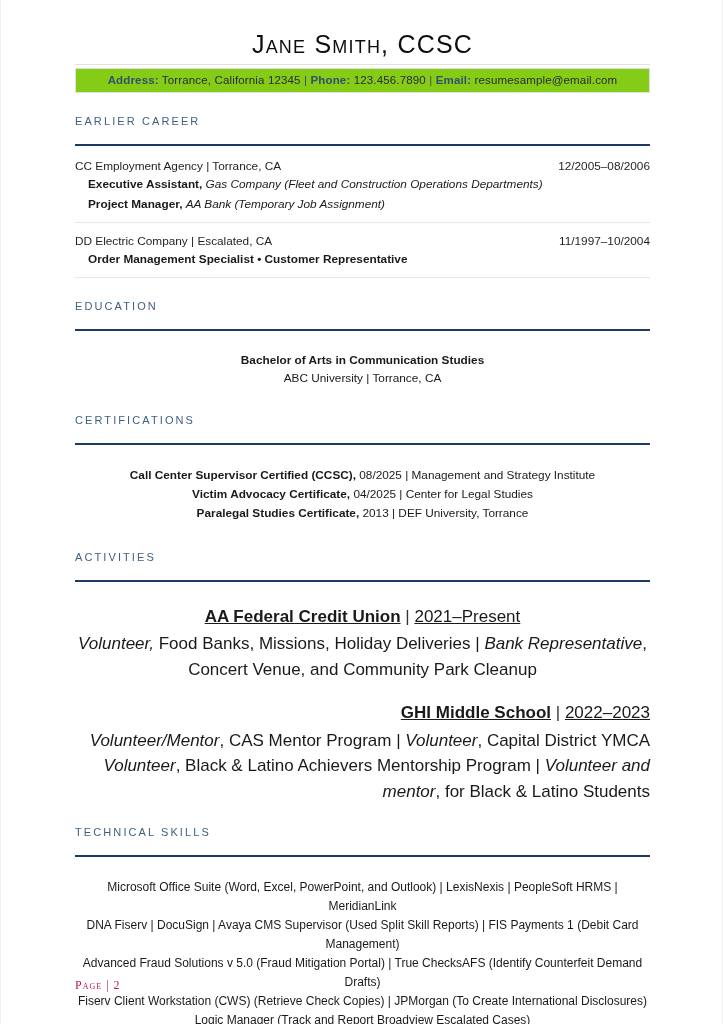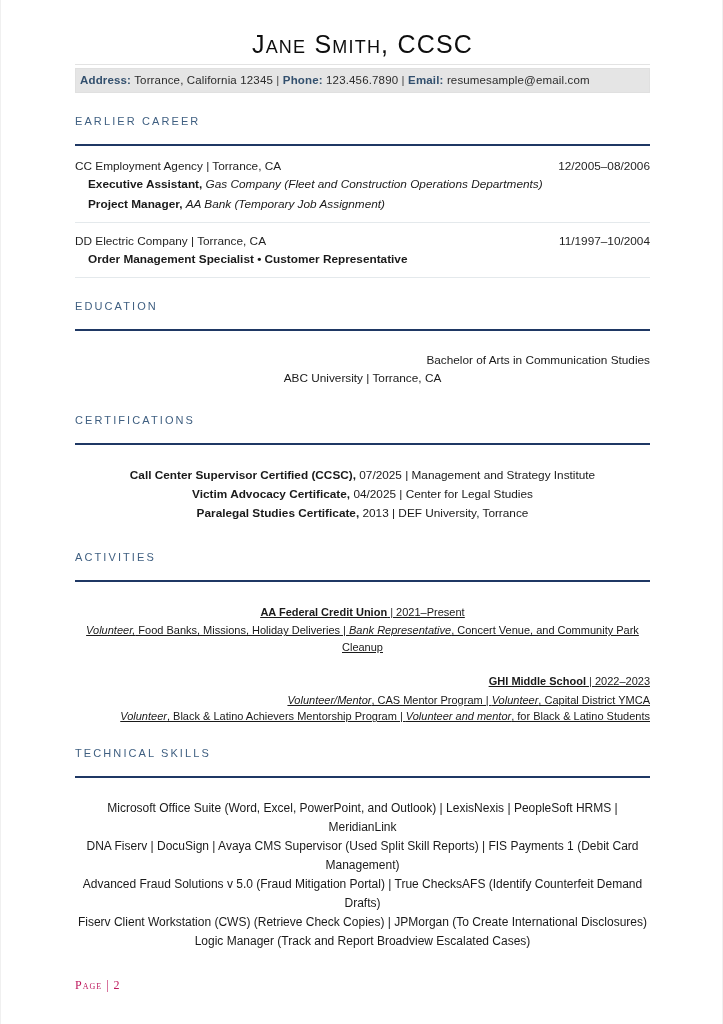--- a/index.html
+++ b/index.html
@@ -44,21 +44,22 @@
     font-weight: 400;
   }
   .name-rule {
     height: 1px;
     background: #e3e3e3;
     margin-top: 6px;
   }
   .contact-bar {
     margin-top: 3px;
     border: 1px solid #e0e0e0;
-    background: #e5e5e5;
+    background: #84cc16;
+    text-align: center;
     font-size: 11.5px;
     padding: 5px 4px 6px 4px;
     color: #2b2b2b;
     letter-spacing: .15px;
     white-space: nowrap;
   }
   .contact-bar b {
     color: #33506e;
     font-weight: bold;
   }
@@ -105,28 +106,28 @@
   .job-role i { font-style: italic; }
 
   
   .center-block {
     text-align: center;
     font-size: 11.8px;
     line-height: 1.5;
     padding-top: 19px;
     padding-bottom: 4px;
   }
-  .center-block .lead { font-weight: normal; text-align: right; }
+  .center-block .lead { font-weight: bold; }
   .center-block .line { margin-bottom: 0px; }
   .center-block .sub { }
 
   .cert-list { padding-top: 19px; padding-bottom: 6px; text-align: center; font-size: 11.8px; line-height: 1.62; }
   .cert-list b { font-weight: bold; }
 
-  .activity-group { text-align: center; font-size: 11px; line-height: 1.5; text-decoration: underline; }
+  .activity-group { text-align: center; font-size: 17px; line-height: 1.5; }
   .activity-group.first { padding-top: 20px; }
   .activity-group.second { padding-top: 18px; text-align: right; }
   .act-title { margin-bottom: 2px; }
   .act-title .org { font-weight: bold; text-decoration: underline; }
   .act-title .dates { text-decoration: underline; }
   .act-title .bar { text-decoration: none; color: #333; }
   .act-line i { font-style: italic; margin-top: 32px; }
 
   .skills {
     text-align: center;
@@ -174,38 +175,38 @@
         <div class="job">
           <div class="job-top">
             <span class="job-company">CC Employment Agency | Torrance, CA</span>
             <span class="job-dates">12/2005–08/2006</span>
           </div>
           <div class="job-role"><b>Executive Assistant,</b> <i>Gas Company (Fleet and Construction Operations Departments)</i></div>
           <div class="job-role"><b>Project Manager,</b> <i>AA Bank (Temporary Job Assignment)</i></div>
         </div>
         <div class="job">
           <div class="job-top">
-            <span class="job-company">DD Electric Company | Torrance, CA</span>
+            <span class="job-company">DD Electric Company | Escalated, CA</span>
             <span class="job-dates">11/1997–10/2004</span>
           </div>
           <div class="job-role"><b>Order Management Specialist • Customer Representative</b></div>
         </div>
       </div>
 
     <div class="section-head">EDUCATION</div>
     <div class="section-rule"></div>
     <div class="center-block">
       <div class="line lead">Bachelor of Arts in Communication Studies</div>
       <div class="line sub">ABC University | Torrance, CA</div>
     </div>
 
     <div class="section-head">CERTIFICATIONS</div>
     <div class="section-rule"></div>
     <div class="cert-list" id="certs-container">
-        <div><b>Call Center Supervisor Certified (CCSC),</b><span> 07/2025 | Management and Strategy Institute</span></div>
+        <div><b>Call Center Supervisor Certified (CCSC),</b><span> 08/2025 | Management and Strategy Institute</span></div>
         <div><b>Victim Advocacy Certificate,</b><span> 04/2025 | Center for Legal Studies</span></div>
         <div><b>Paralegal Studies Certificate,</b><span> 2013 | DEF University, Torrance</span></div>
       </div>
 
     <div class="section-head">ACTIVITIES</div>
     <div class="section-rule"></div>
     <div id="activities-container">
         <div class="activity-group first">
           <div class="act-title"><span class="org">AA Federal Credit Union</span><span class="bar"> | </span><span class="dates">2021–Present</span></div>
           <div class="act-line"><i>Volunteer,</i><span> Food Banks, Missions, Holiday Deliveries | </span><i>Bank Representative</i><span>, Concert Venue, and Community Park Cleanup</span></div>

